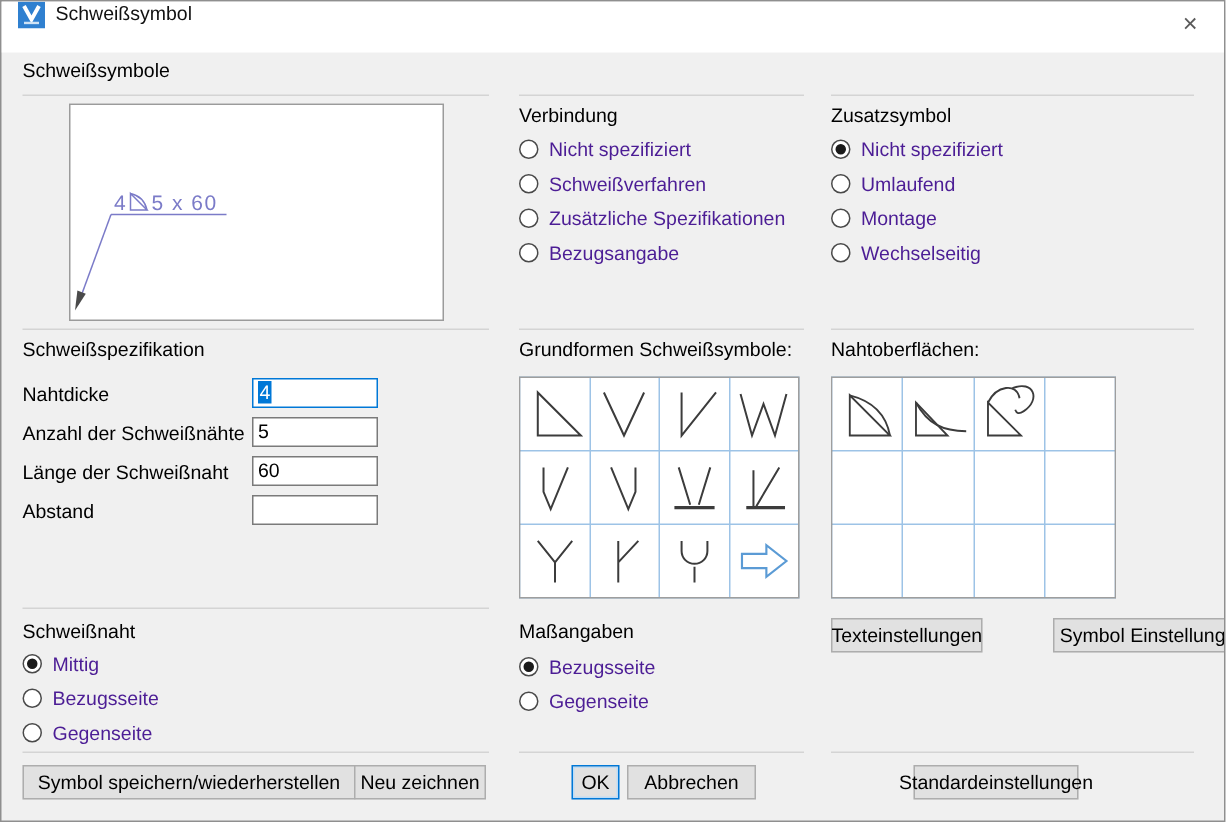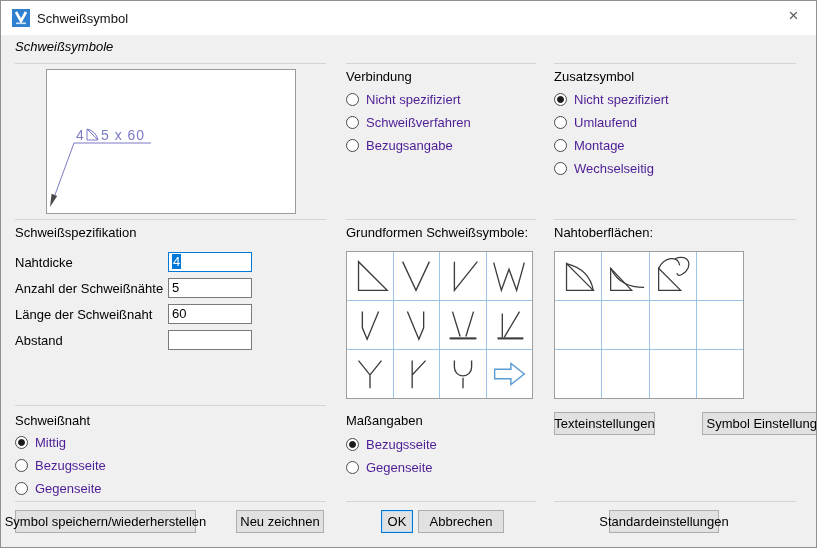--- a/index.html
+++ b/index.html
@@ -1,18 +1,18 @@
 <!DOCTYPE html>
 <html><head>
 <meta charset="utf-8">
 <style>
   html,body{margin:0;padding:0;background:#e8e8e8;font-family:"Liberation Sans","DejaVu Sans",sans-serif;}
   .window{position:relative;width:817px;height:548px;background:#f0f0f0;border:1px solid #8f8f8f;
           box-shadow:0 3px 10px rgba(0,0,0,.35);box-sizing:border-box;overflow:hidden;}
-  .titlebar{position:absolute;left:0;top:0;width:100%;height:34px;background:#ffffff;display:flex;align-items:center;}
+  .titlebar{position:absolute;left:0;top:0;width:100%;height:34px;background:#ffffff;display:flex;}
   .appicon{width:18px;height:18px;margin-left:11px;flex:0 0 auto;}
   .title{font-size:13px;color:#111;margin-left:7px;}
   .close{position:absolute;right:0;top:0;width:45px;height:30px;display:flex;align-items:center;justify-content:center;
          font-size:17px;color:#5a5a5a;cursor:default;}
   .h{position:absolute;font-size:13px;color:#000;white-space:nowrap;}
   .sep{position:absolute;height:1px;background:#d4d4d4;}
   .preview{position:absolute;left:45px;top:68px;width:250px;height:145px;background:#fff;border:1px solid #9b9b9b;box-sizing:border-box;}
   .group{position:absolute;}
   .radio-row{display:flex;align-items:center;height:15px;margin-bottom:8px;cursor:default;}
   .radio{width:13px;height:13px;border-radius:50%;border:1px solid #4a4a4a;background:#fff;box-sizing:border-box;
@@ -42,21 +42,21 @@
   <div class="titlebar">
     <svg class="appicon" viewBox="0 0 18 18">
       <rect x="0" y="0" width="18" height="18" fill="#2f80d0"></rect>
       <path d="M4,3 L9,12 L14,3" stroke="#fff" stroke-width="2.6" fill="none"></path>
       <rect x="4" y="13.5" width="10" height="1.6" fill="#cfe3f5"></rect>
     </svg>
     <span class="title">Schweißsymbol</span>
     <span class="close">×</span>
   </div>
 
-  <div class="h" style="left:14px;top:38px;font-style:italic;">Schweißsymbole</div>
+  <div class="h" style="left:14px;top:38px;">Schweißsymbole</div>
 
   <div class="sep" style="left:14px;top:62px;width:311px;"></div>
   <div class="sep" style="left:345px;top:62px;width:190px;"></div>
   <div class="sep" style="left:553px;top:62px;width:242px;"></div>
   <div class="sep" style="left:14px;top:218px;width:311px;"></div>
   <div class="sep" style="left:345px;top:218px;width:190px;"></div>
   <div class="sep" style="left:553px;top:218px;width:242px;"></div>
   <div class="sep" style="left:14px;top:404px;width:311px;"></div>
   <div class="sep" style="left:14px;top:500px;width:311px;"></div>
   <div class="sep" style="left:345px;top:500px;width:190px;"></div>
@@ -81,20 +81,24 @@
     <div class="radio-row">
       <span class="radio"></span>
       <span class="rlabel">Nicht spezifiziert</span>
     </div>
     <div class="radio-row">
       <span class="radio"></span>
       <span class="rlabel">Schweißverfahren</span>
     </div>
     <div class="radio-row">
       <span class="radio"></span>
+      <span class="rlabel">Zusätzliche Spezifikationen</span>
+    </div>
+    <div class="radio-row">
+      <span class="radio"></span>
       <span class="rlabel">Bezugsangabe</span>
     </div>
   </div>
 
   <div class="h" style="left:553px;top:68px;">Zusatzsymbol</div>
   <div class="group" style="left:553px;top:91px;">
     <div class="radio-row">
       <span class="radio checked"></span>
       <span class="rlabel">Nicht spezifiziert</span>
     </div>
@@ -254,19 +258,19 @@
     <div class="radio-row">
       <span class="radio checked"></span>
       <span class="rlabel">Bezugsseite</span>
     </div>
     <div class="radio-row">
       <span class="radio"></span>
       <span class="rlabel">Gegenseite</span>
     </div>
   </div>
 
-  <div class="btn" style="left:14px;top:509px;width:181px;height:23px;">Symbol speichern/wiederherstellen</div>
+  <div class="btn" style="left:14px;top:509px;width:222px;height:23px;">Symbol speichern/wiederherstellen</div>
   <div class="btn" style="left:235px;top:509px;width:88px;height:23px;">Neu zeichnen</div>
   <div class="btn default" style="left:380px;top:509px;width:32px;height:23px;">OK</div>
   <div class="btn" style="left:417px;top:509px;width:86px;height:23px;">Abbrechen</div>
   <div class="btn" style="left:608px;top:509px;width:110px;height:23px;">Standardeinstellungen</div>
 
 </div>
 
 </body></html>

